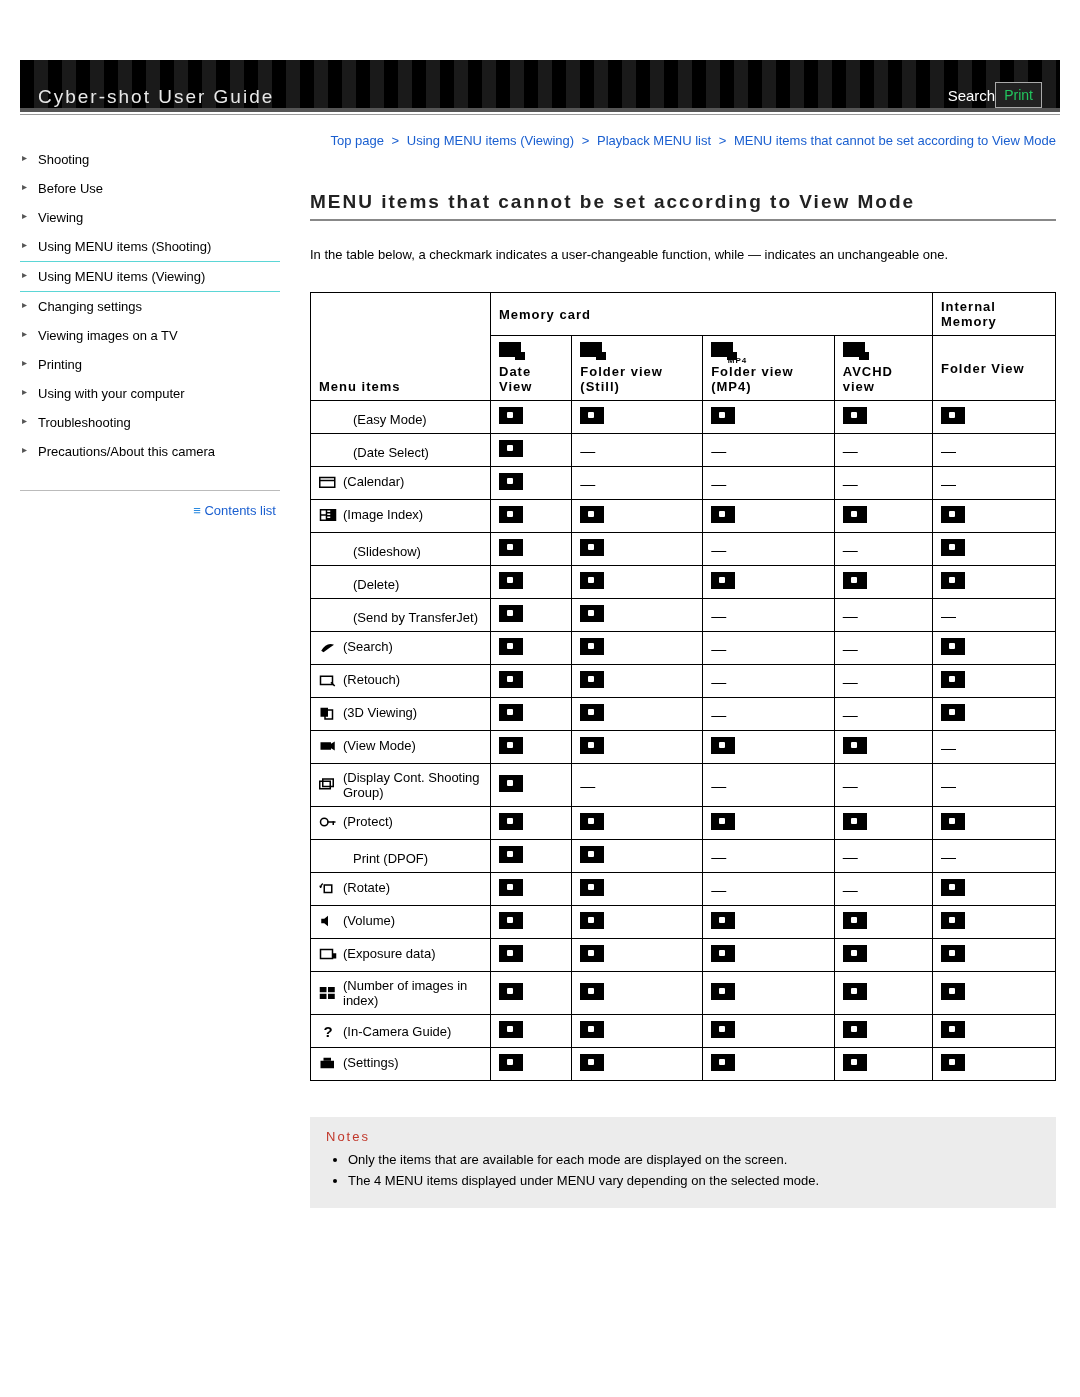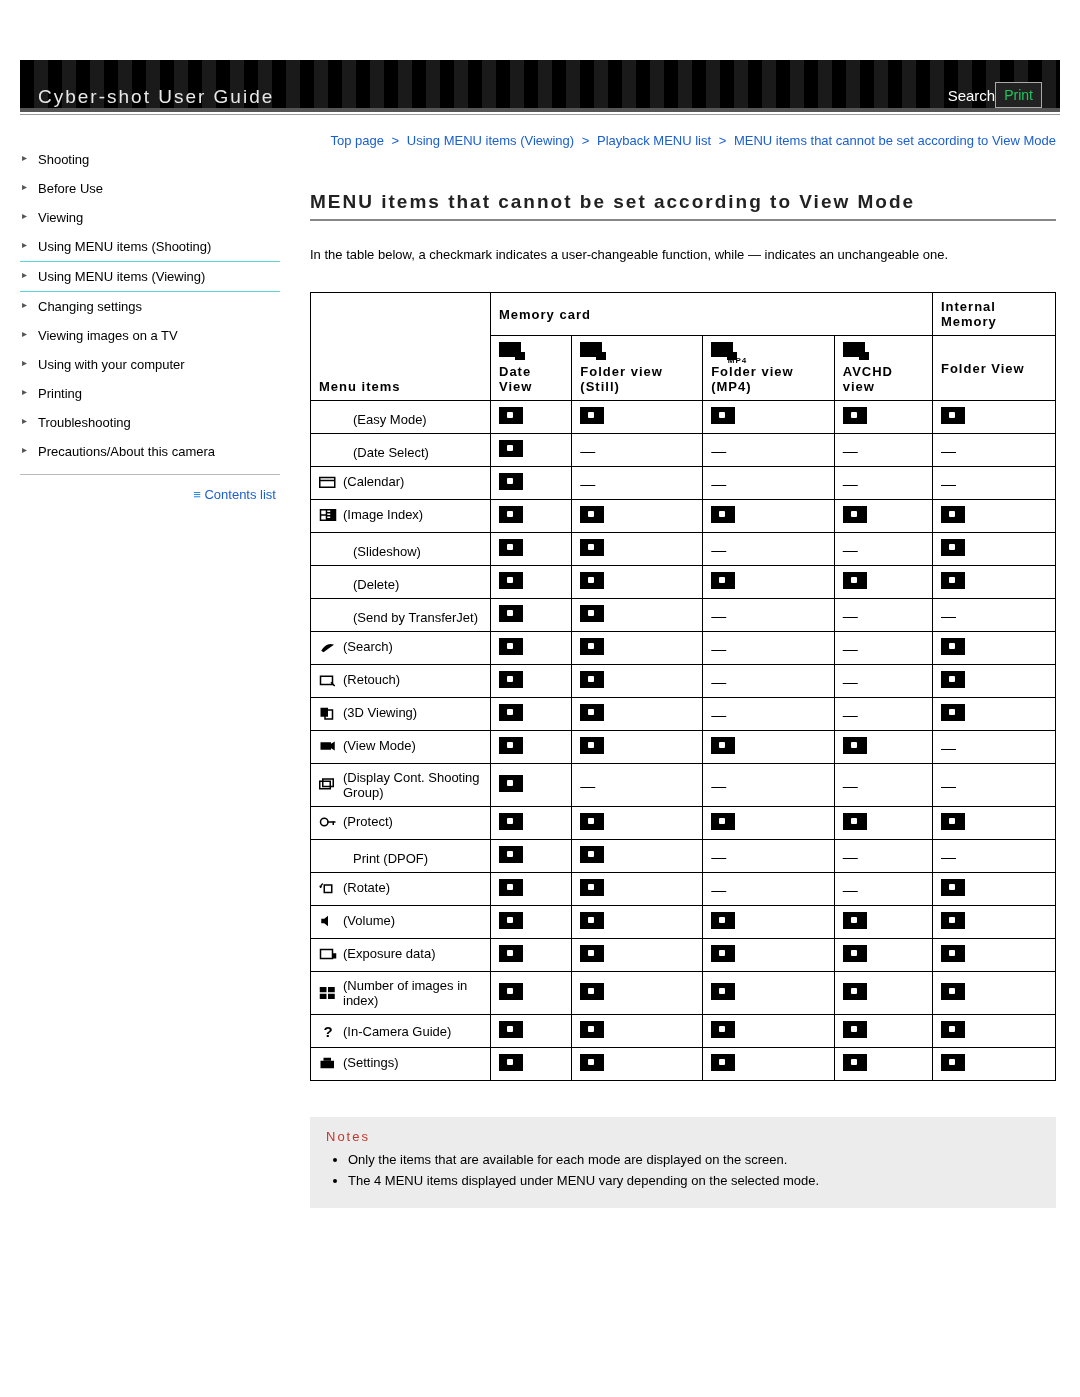--- a/index.html
+++ b/index.html
@@ -35,21 +35,21 @@
   }
   .nav-list li::before {
     content: "▸";
     position: absolute; left: 2px; top: 7px;
     font-size: 10px; color: #555;
   }
   .nav-list li.active-top { border-top: 1px solid #5bd6d6; }
   .nav-list li.active-bot { border-bottom: 1px solid #5bd6d6; }
   .contents-link-row {
     border-top: 1px solid #bbb;
-    margin-top: 8px; padding-top: 12px;
+    margin-top: 24px; padding-top: 12px;
     text-align: right; padding-right: 4px;
   }
   .contents-link { color: #1a5fd0; }
   .contents-link::before { content: "≡ "; color: #2a8ae0; font-weight: bold; }
 
   .main { flex: 1; padding: 0 4px 8px 20px; }
   .breadcrumb { color: #1a5fd0; font-size: 13px; text-align: right; line-height: 1.5; margin: 6px 0 40px; }
   .breadcrumb .sep { color: #1a5fd0; margin: 0 4px; }
 
   .page-title {
@@ -118,22 +118,22 @@
 
     <aside class="sidebar">
       <ul class="nav-list">
         <li>Shooting</li>
         <li>Before Use</li>
         <li>Viewing</li>
         <li>Using MENU items (Shooting)</li>
         <li class="active-top active-bot">Using MENU items (Viewing)</li>
         <li>Changing settings</li>
         <li>Viewing images on a TV</li>
+        <li>Printing</li>
         <li>Using with your computer</li>
-        <li>Printing</li>
         <li>Troubleshooting</li>
         <li>Precautions/About this camera</li>
       </ul>
       <div class="contents-link-row">
         <a class="contents-link">Contents list</a>
       </div>
     </aside>
 
     <main class="main">
 

